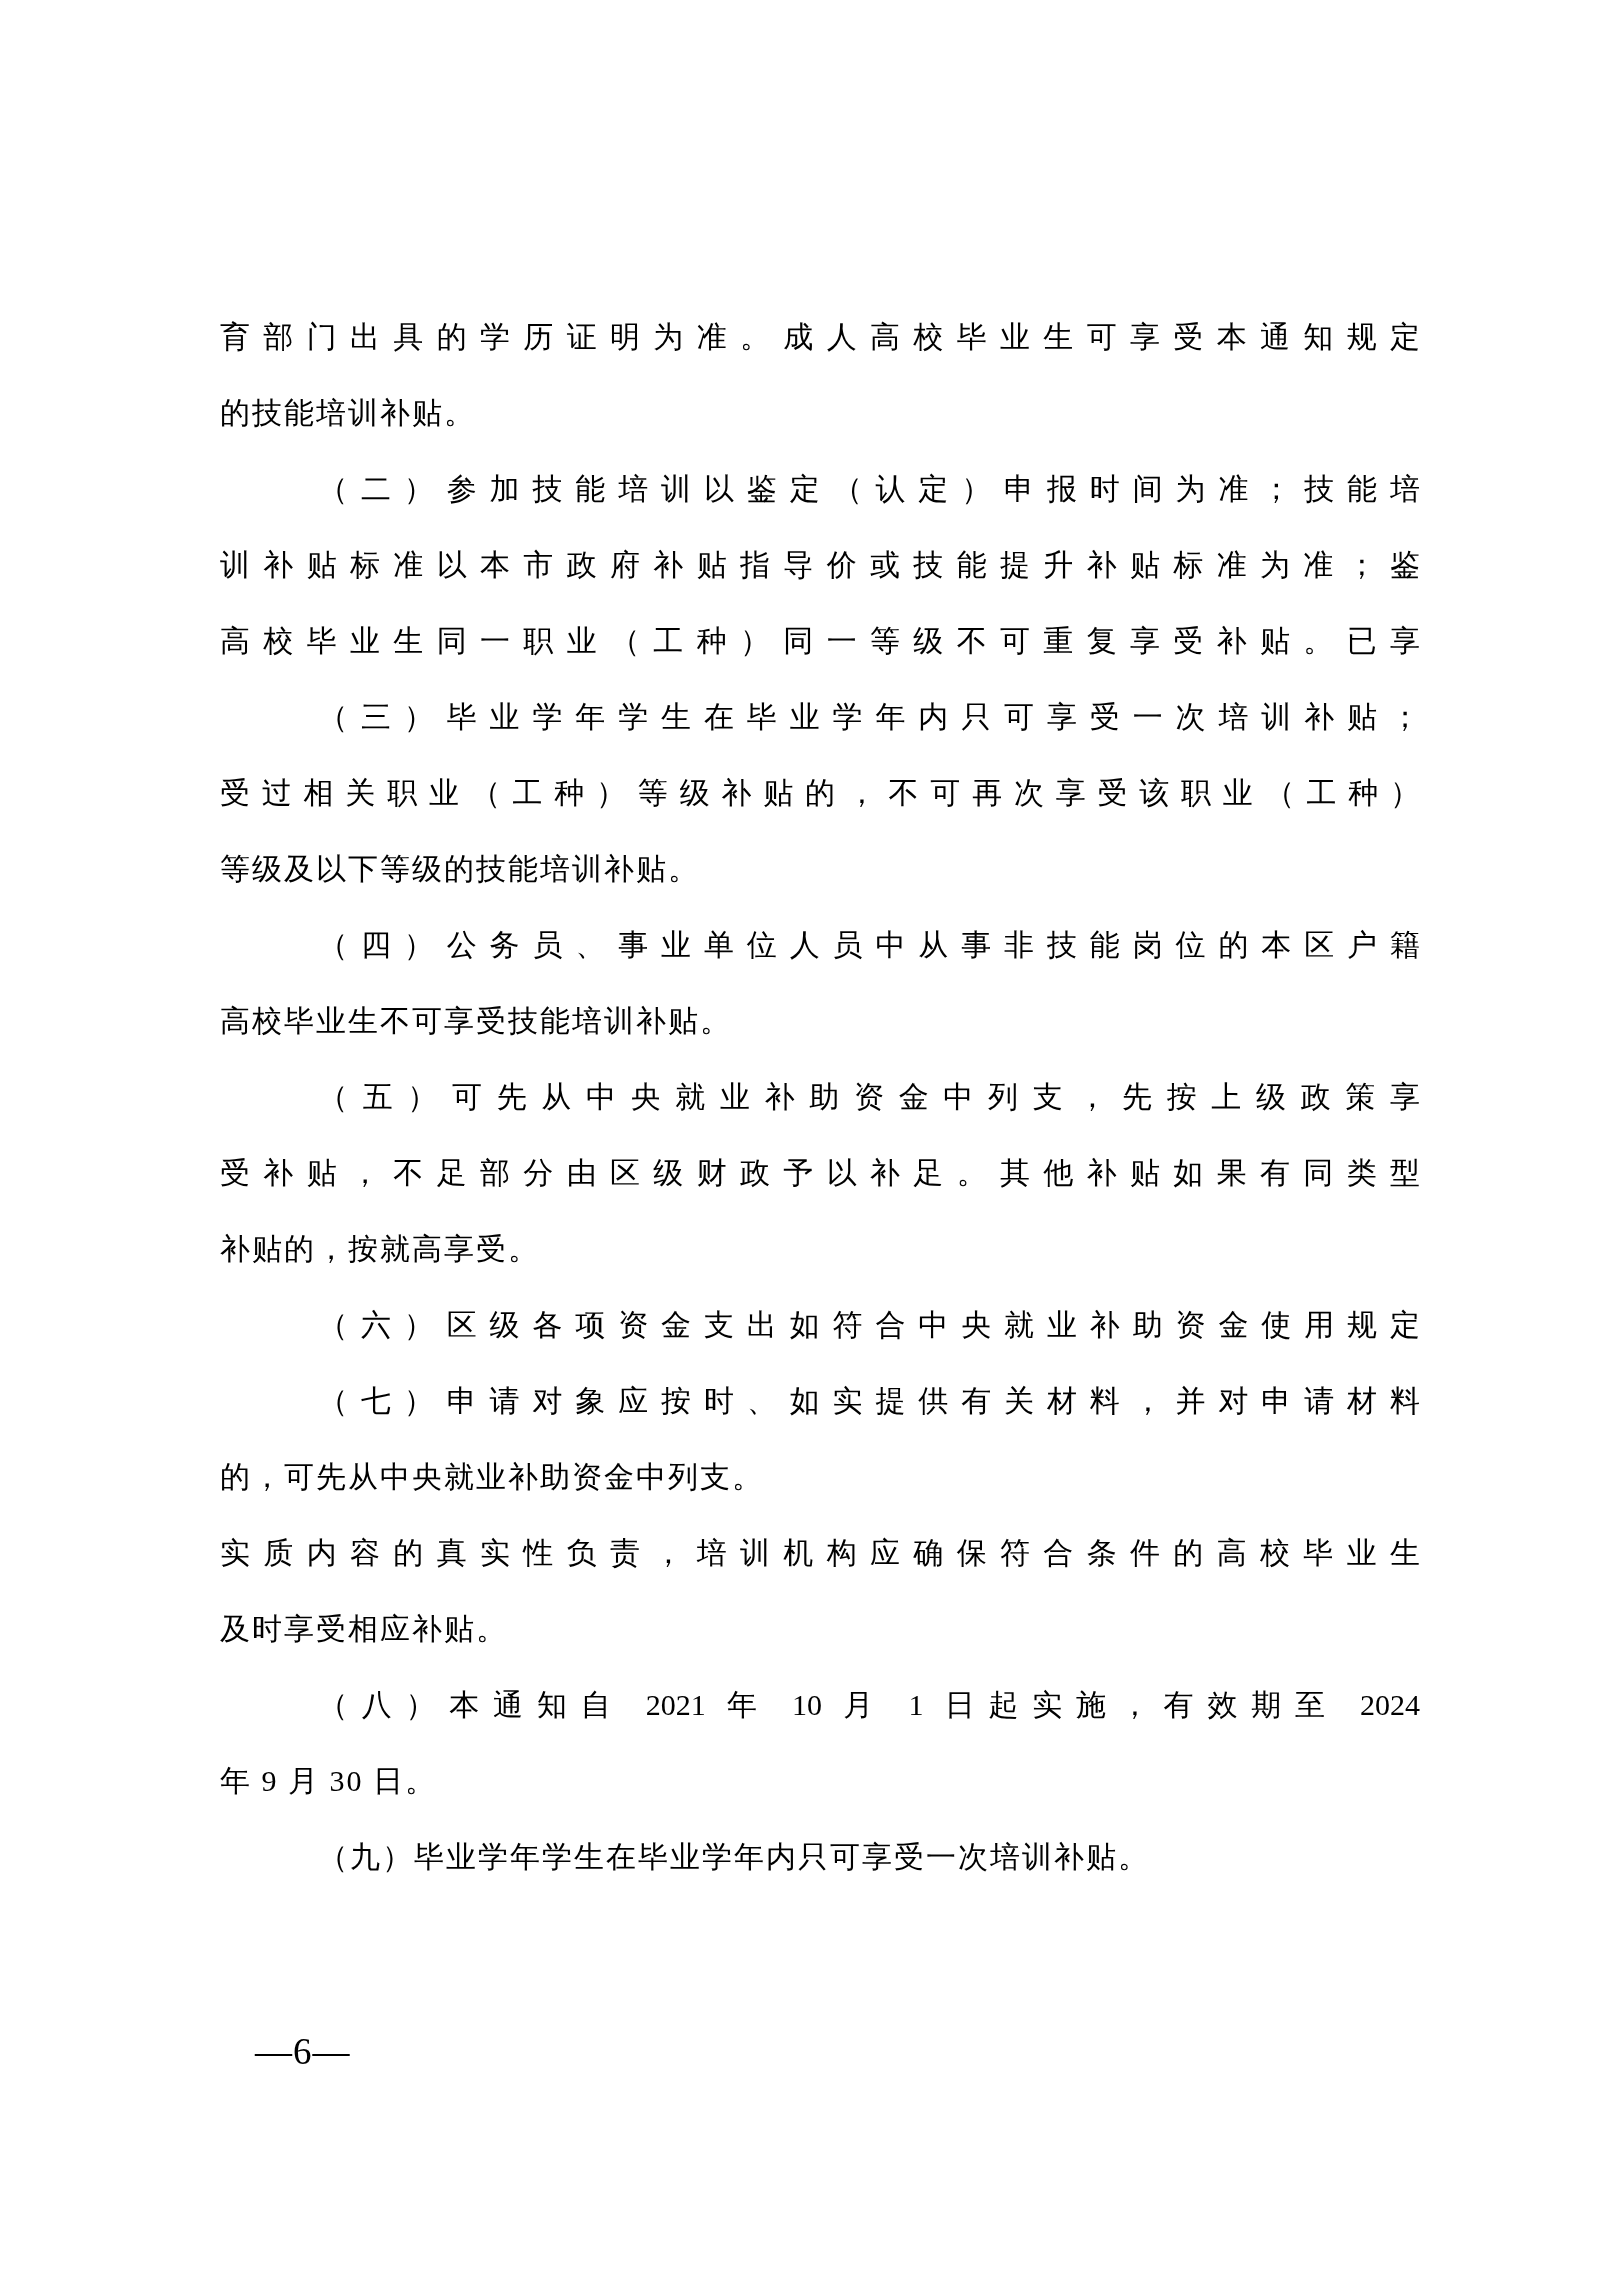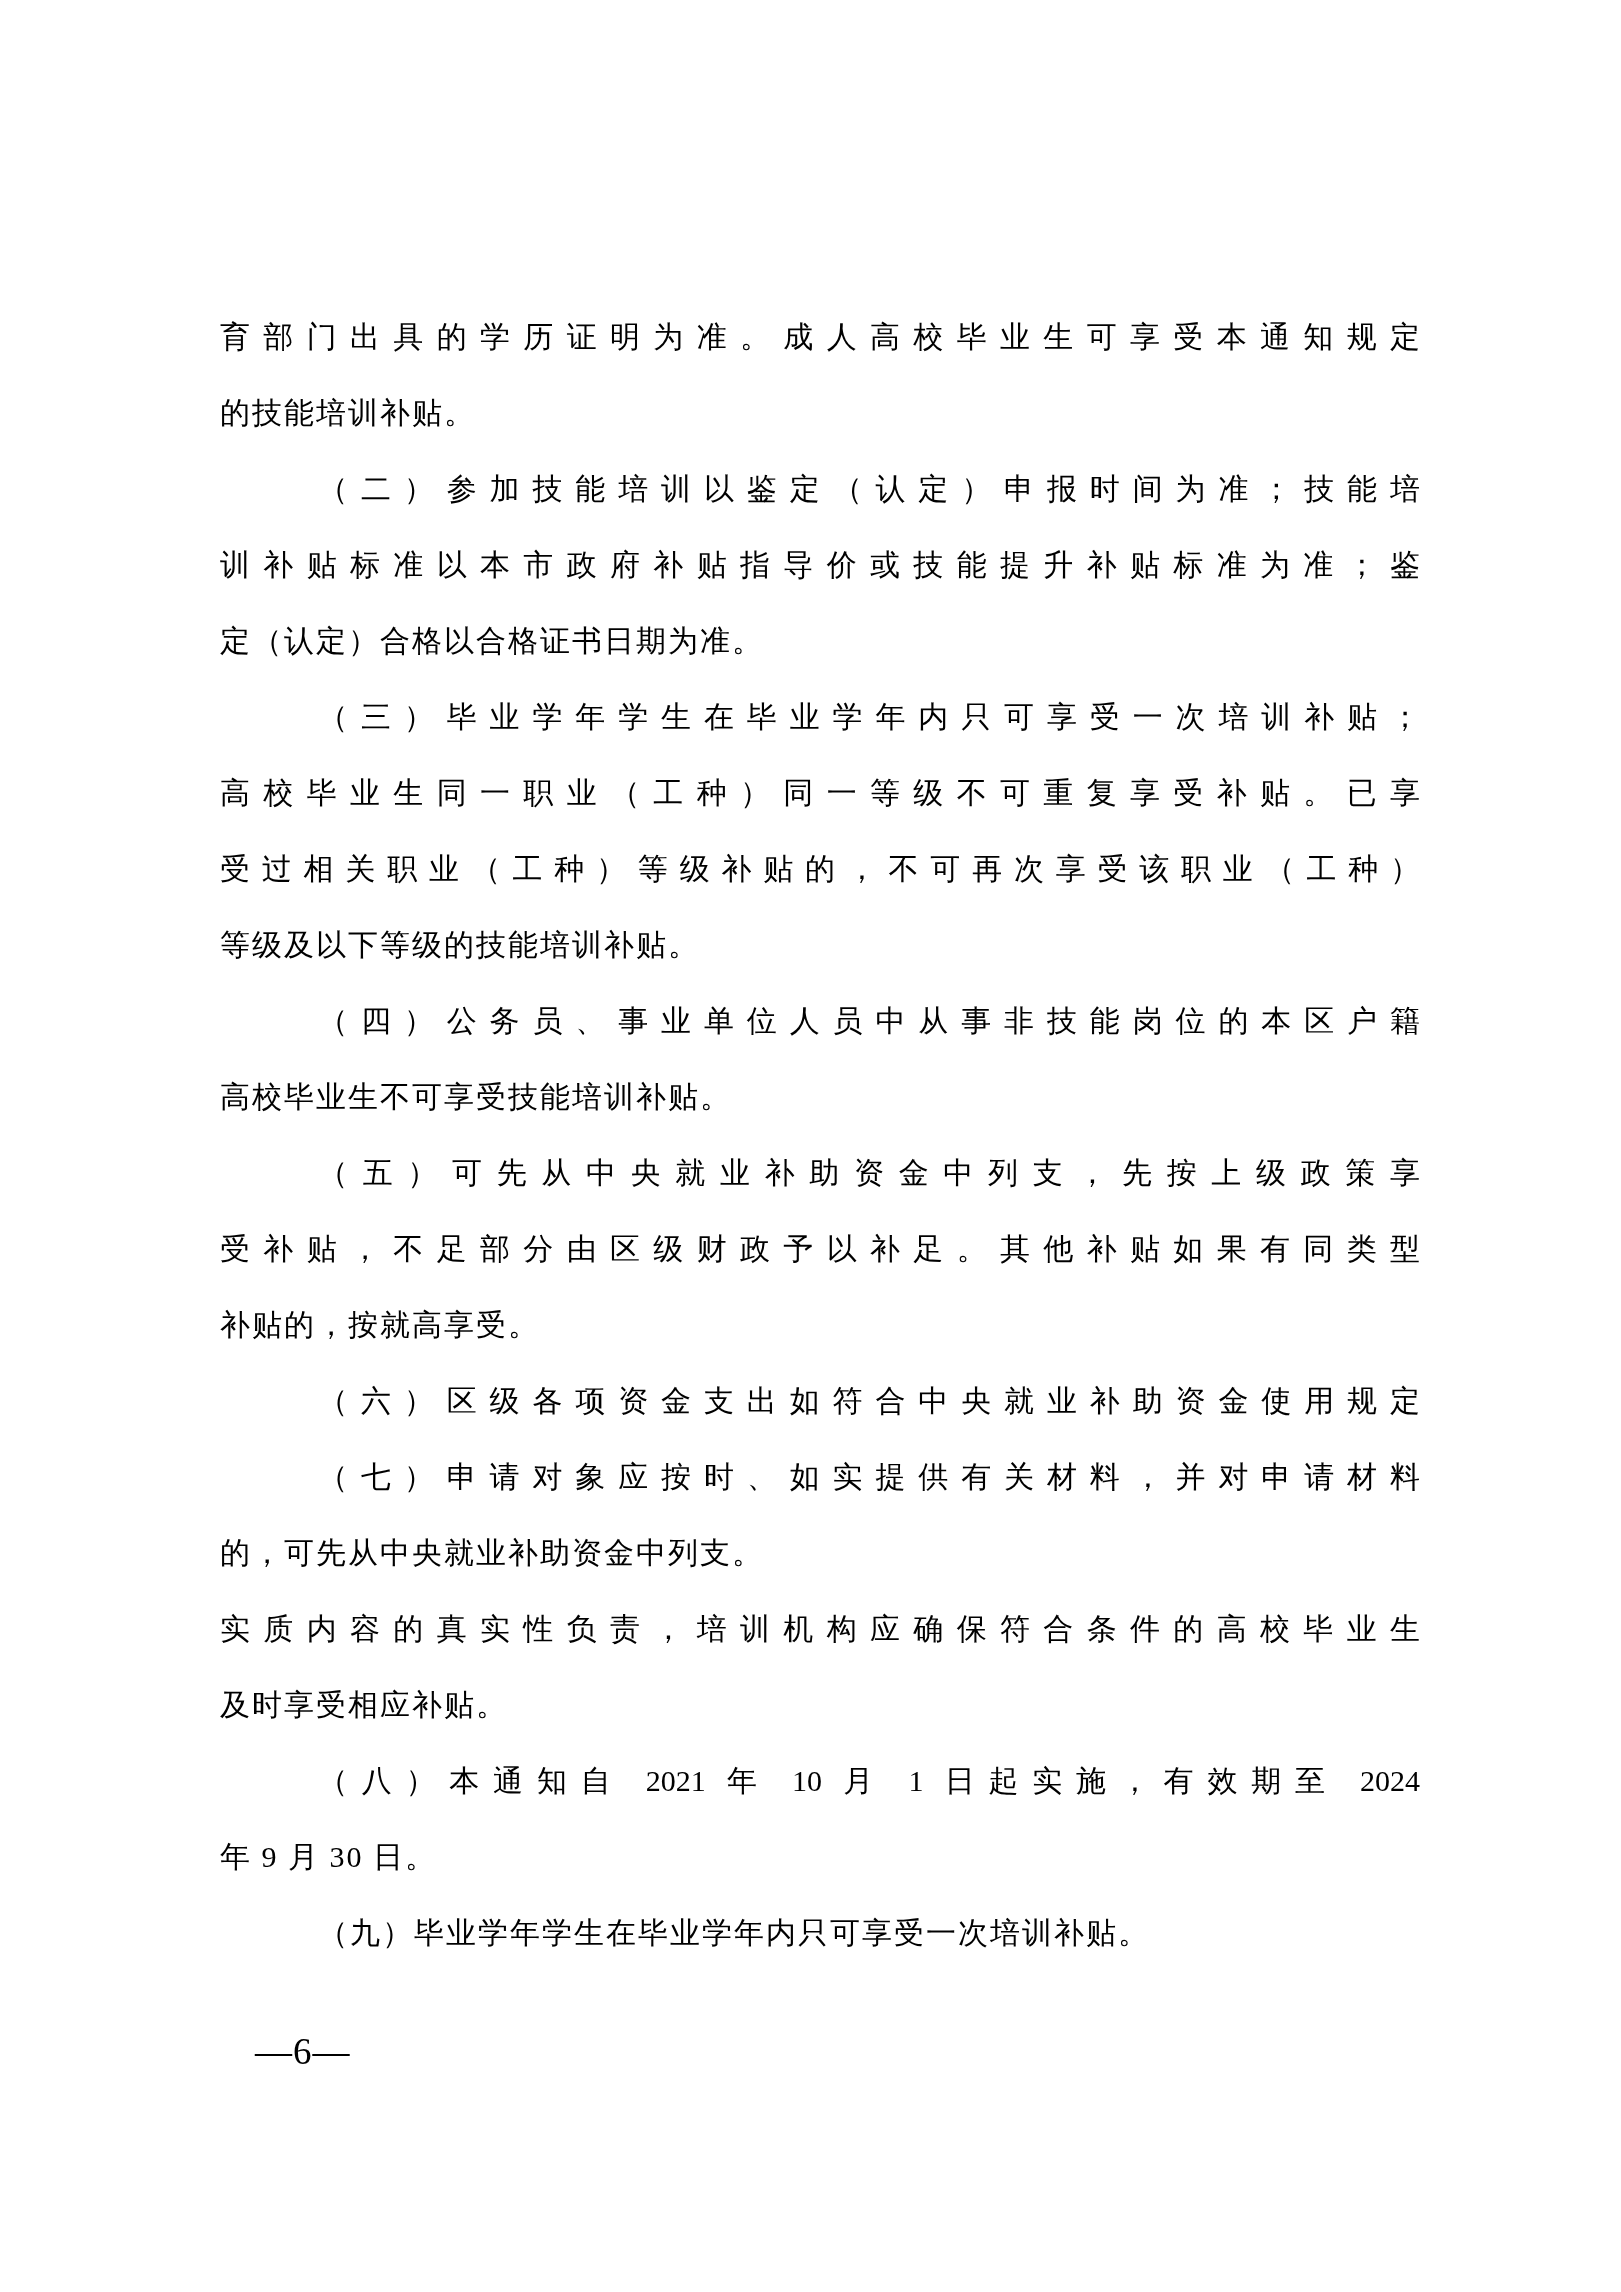--- a/index.html
+++ b/index.html
@@ -56,23 +56,22 @@
 </style>
 </head>
 <body>
 
 <div class="page">
   <main class="doc-body">
       <div class="line fill">育部门出具的学历证明为准。成人高校毕业生可享受本通知规定</div>
       <div class="line">的技能培训补贴。</div>
       <div class="line fill indent">（二）参加技能培训以鉴定（认定）申报时间为准；技能培</div>
       <div class="line fill">训补贴标准以本市政府补贴指导价或技能提升补贴标准为准；鉴</div>
-      <div class="line">定（认定）合格以合格证书日期为准。</div>
+      <div class="line fill">高校毕业生同一职业（工种）同一等级不可重复享受补贴。已享</div>
       <div class="line fill indent">（三）毕业学年学生在毕业学年内只可享受一次培训补贴；</div>
-      <div class="line fill">高校毕业生同一职业（工种）同一等级不可重复享受补贴。已享</div>
       <div class="line fill">受过相关职业（工种）等级补贴的，不可再次享受该职业（工种）</div>
       <div class="line">等级及以下等级的技能培训补贴。</div>
       <div class="line fill indent">（四）公务员、事业单位人员中从事非技能岗位的本区户籍</div>
       <div class="line">高校毕业生不可享受技能培训补贴。</div>
       <div class="line fill indent">（五）可先从中央就业补助资金中列支，先按上级政策享</div>
       <div class="line fill">受补贴，不足部分由区级财政予以补足。其他补贴如果有同类型</div>
       <div class="line">补贴的，按就高享受。</div>
       <div class="line fill indent">（六）区级各项资金支出如符合中央就业补助资金使用规定</div>
       <div class="line fill indent">（七）申请对象应按时、如实提供有关材料，并对申请材料</div>
       <div class="line">的，可先从中央就业补助资金中列支。</div>

